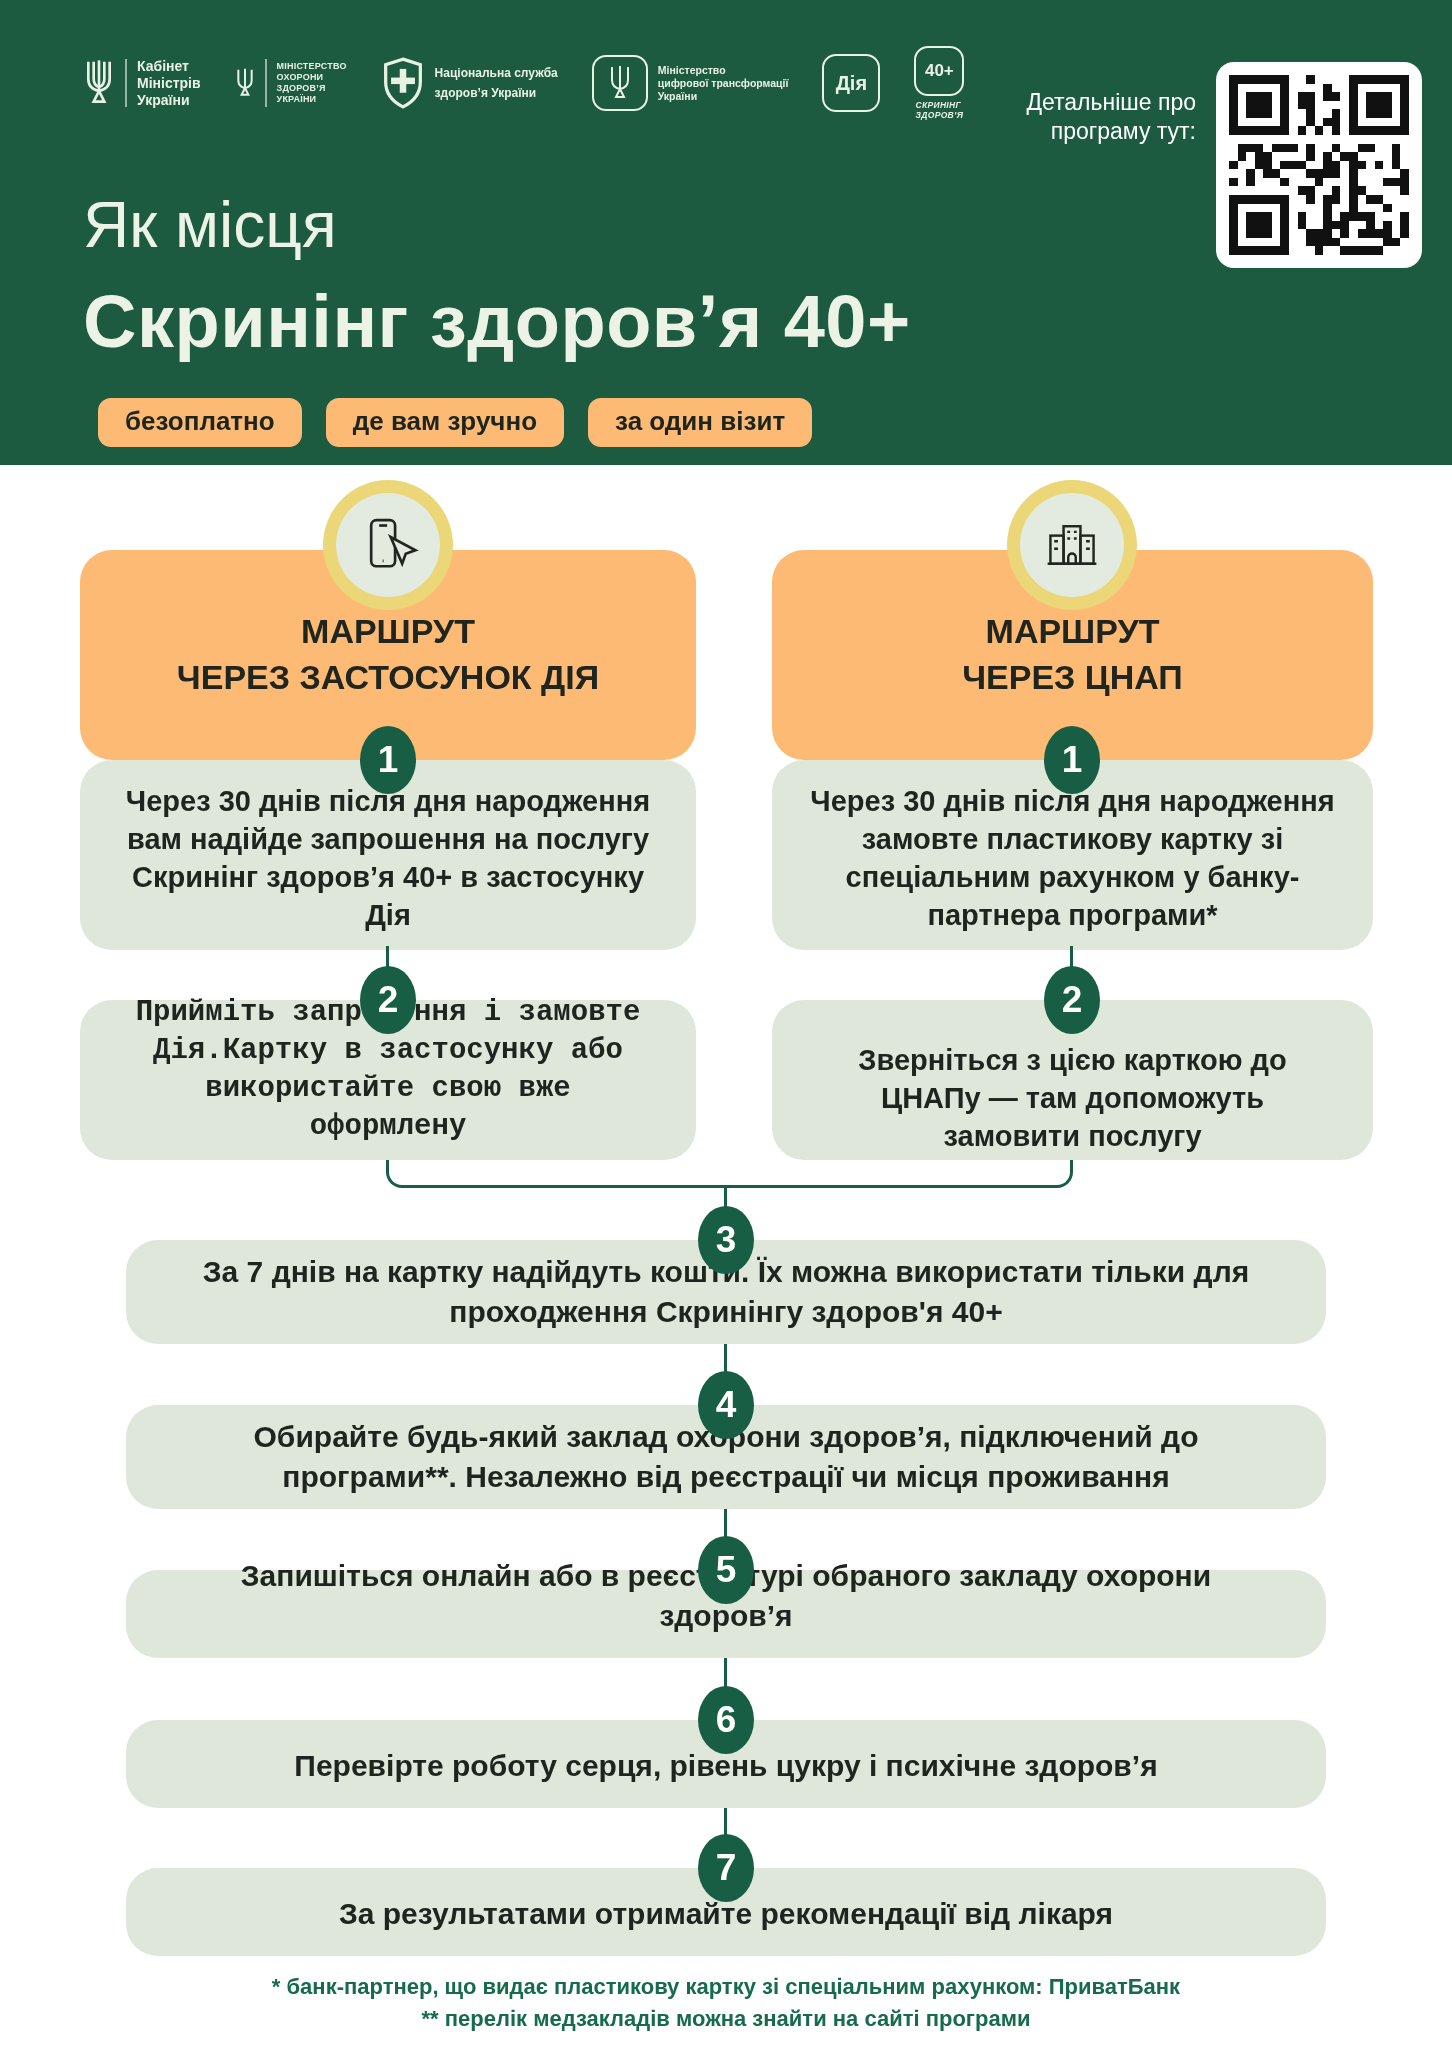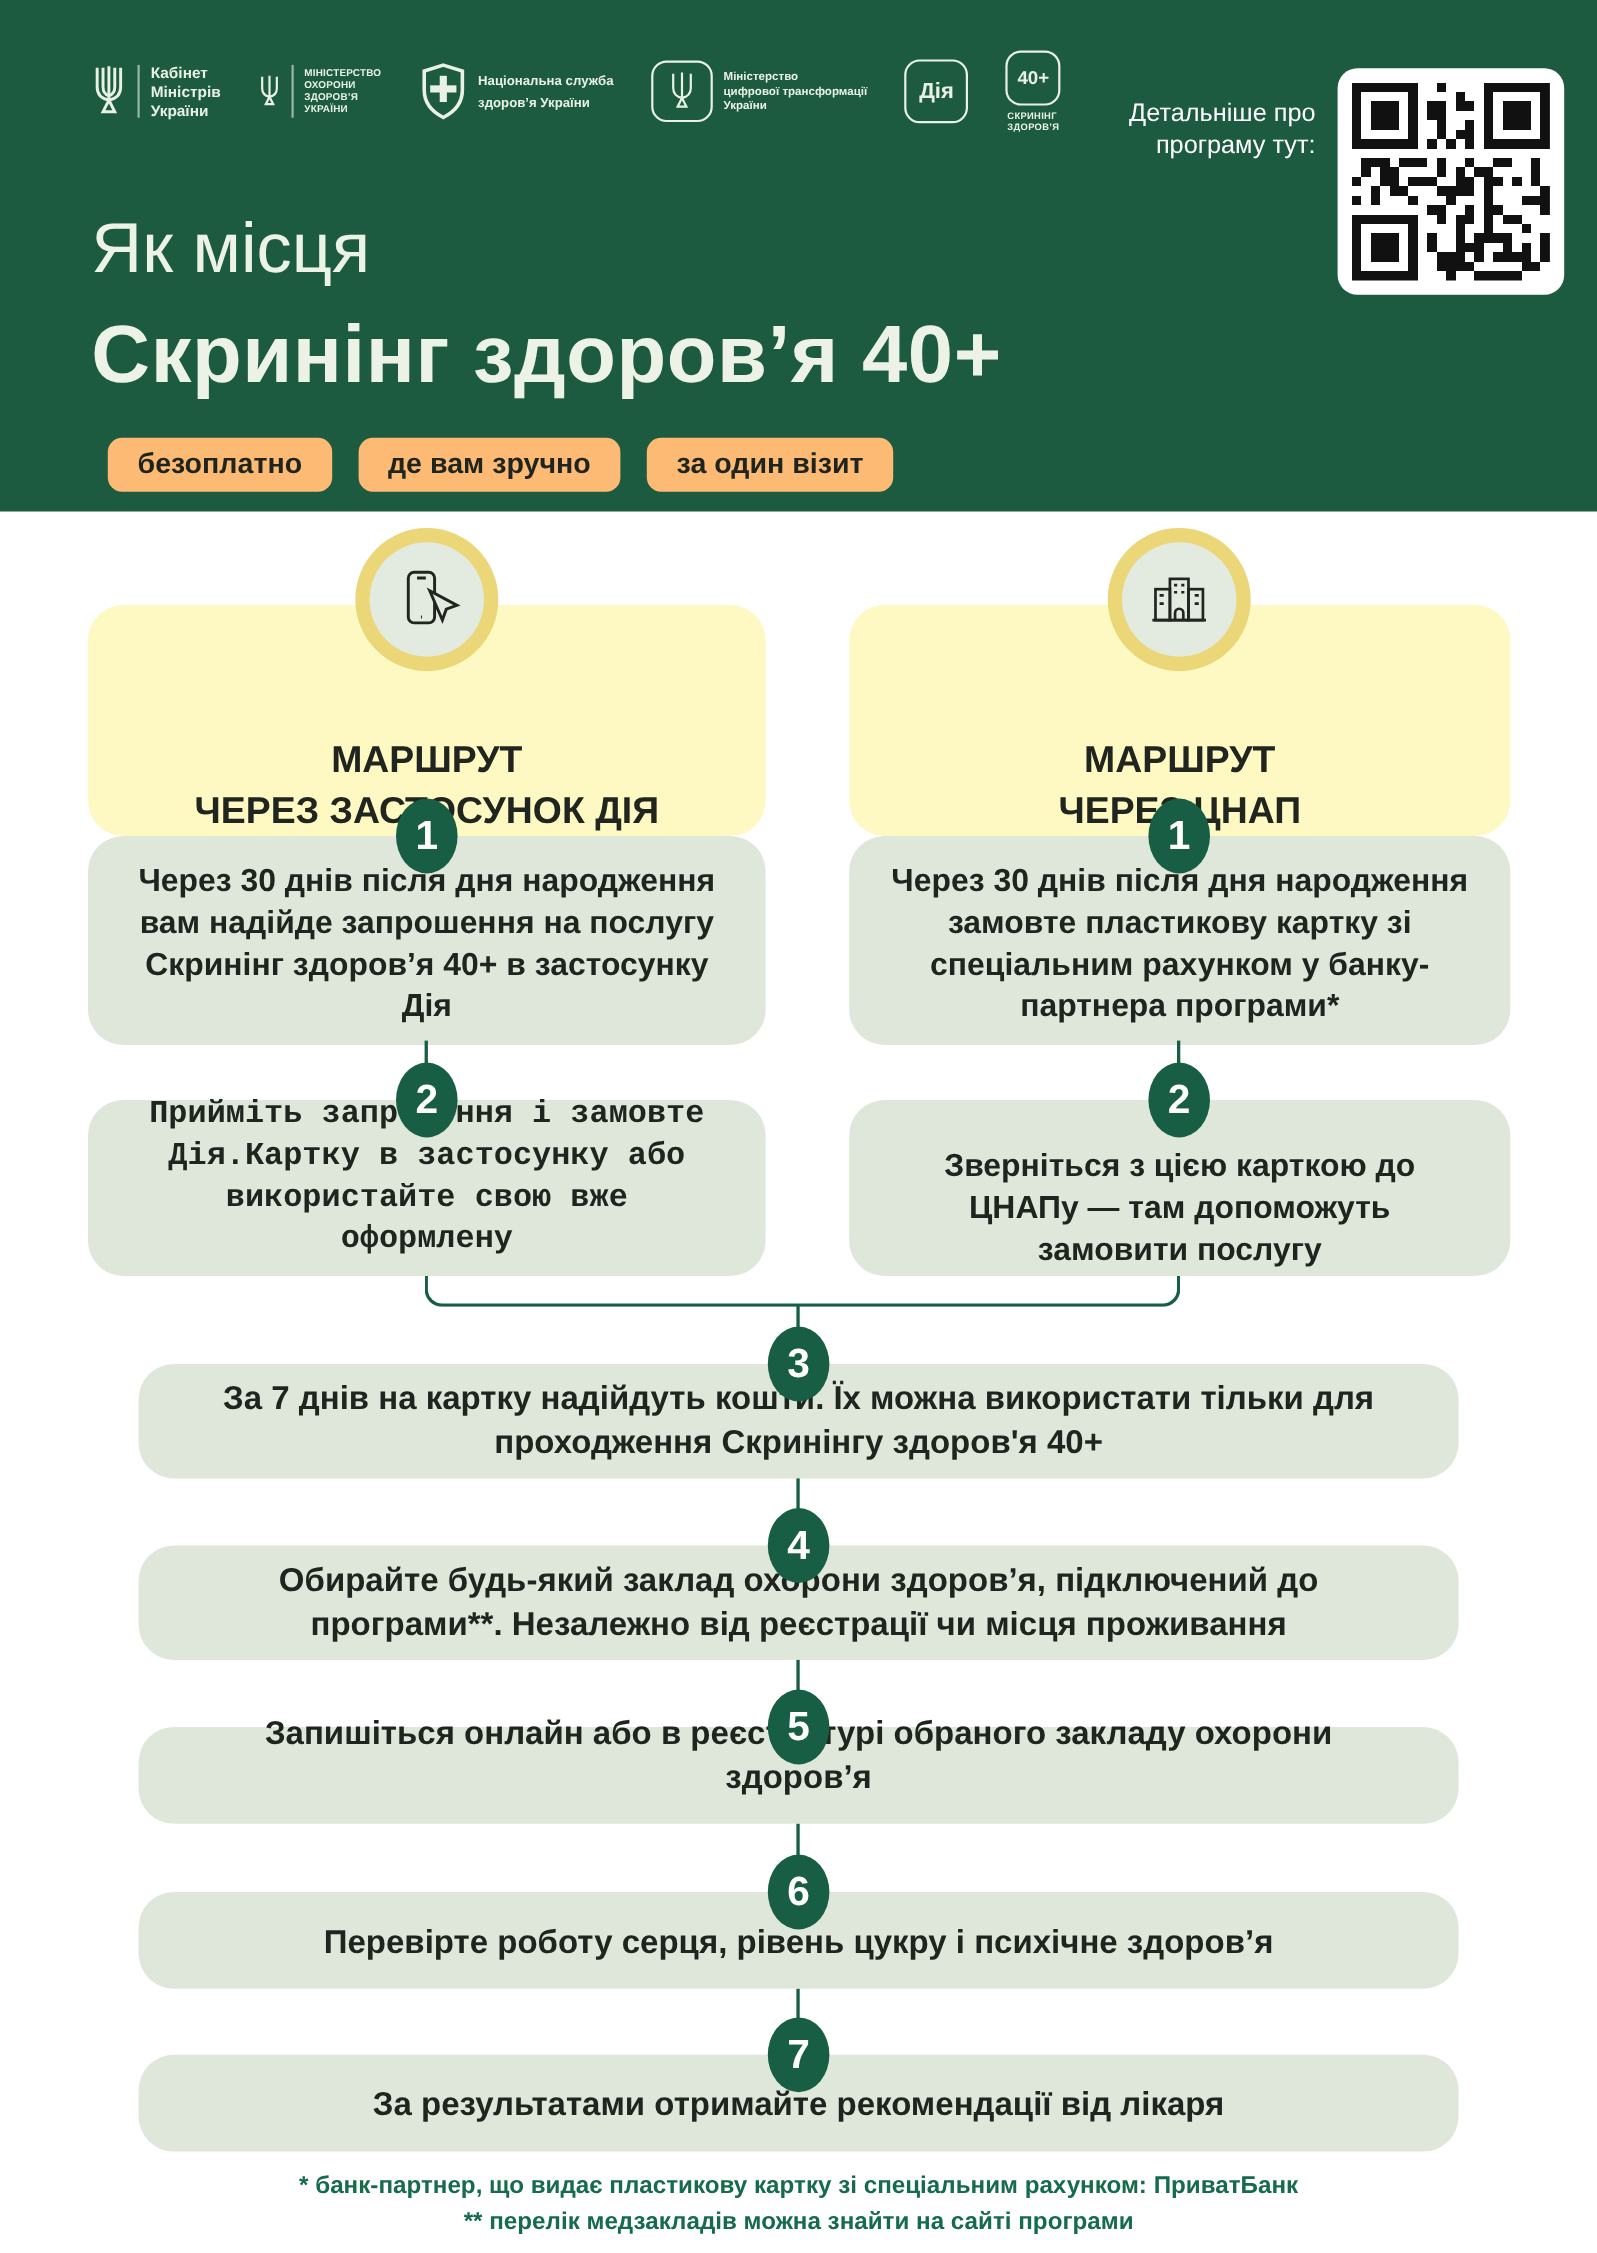--- a/index.html
+++ b/index.html
@@ -11,35 +11,35 @@
   .logo-row{position:absolute;left:83px;top:46px;display:flex;align-items:center;gap:34px;color:#e9f1e4;}
   .logo{display:flex;align-items:center;gap:10px;}
   .vline{width:2px;height:48px;background:rgba(255,255,255,.55);}
   .ltxt{display:flex;flex-direction:column;justify-content:center;}
   .ltxt-md div{font-size:14px;line-height:17px;font-weight:700;}
   .ltxt-xs div{font-size:9px;line-height:11px;font-weight:700;letter-spacing:.2px;}
   .ltxt-sm div{font-size:10.5px;line-height:13px;font-weight:600;}
   .ltxt-lg div{font-size:12px;line-height:20px;font-weight:700;}
   .rsq{border:2.5px solid #e9f1e4;border-radius:14px;display:flex;align-items:center;justify-content:center;font-weight:700;}
   .logo-stack{display:flex;flex-direction:column;align-items:center;gap:4px;}
-  .cap{font-size:8.5px;line-height:10px;font-weight:700;text-align:left;letter-spacing:.3px;}
+  .cap{font-size:8.5px;line-height:10px;font-weight:700;text-align:left;letter-spacing:.3px;font-style:italic;}
 
   .qr-label{position:absolute;right:256px;top:88px;width:230px;text-align:right;color:#ffffff;
             font-size:23px;line-height:29px;font-weight:500;}
   .qr-box{position:absolute;left:1216px;top:62px;width:206px;height:206px;background:#ffffff;border-radius:18px;padding:13px;box-sizing:border-box;}
   .qr{width:100%;height:100%;}
 
   .t1{position:absolute;left:83px;top:190px;margin:0;font-size:64px;line-height:70px;font-weight:400;color:#ecf3e6;}
   .t2{position:absolute;left:83px;top:282px;margin:0;font-size:74px;line-height:80px;font-weight:700;color:#ecf3e6;letter-spacing:.5px;}
   .badges{position:absolute;left:98px;top:398px;display:flex;gap:24px;}
   .badge{background:#fdba74;color:#1e241e;font-size:26px;font-weight:700;padding:8px 27px 10px;border-radius:13px;}
 
   
-  .ycard{position:absolute;background:#fef9c3;border-radius:32px;display:flex;flex-direction:column;
-         justify-content:flex-end;align-items:center;padding-top:58px;box-sizing:border-box;z-index:1;}
+  .ycard{position:absolute;background:#fdba74;border-radius:32px;display:flex;flex-direction:column;
+         justify-content:flex-start;align-items:center;padding-top:58px;box-sizing:border-box;z-index:1;}
   .ycard div{font-size:34px;line-height:46px;font-weight:700;color:#20251f;text-align:center;}
   .icon-circle{position:absolute;width:130px;height:130px;border-radius:50%;background:#ebd678;z-index:2;
                display:flex;align-items:center;justify-content:center;}
   .icon-inner{width:104px;height:104px;border-radius:50%;background:#e3eadf;display:flex;align-items:center;justify-content:center;}
   .gbox{position:absolute;background:#dfe7db;border-radius:32px;display:flex;flex-direction:column;
         justify-content:flex-end;align-items:center;box-sizing:border-box;z-index:0;}
   .gbox div{font-weight:700;color:#1e241e;text-align:center;}
   .col-body div{font-size:29px;line-height:38px;}
   .flow-body div{font-size:30px;line-height:40px;}
   .numc{position:absolute;width:56px;height:68px;border-radius:50%;background:#175e45;color:#ffffff;

